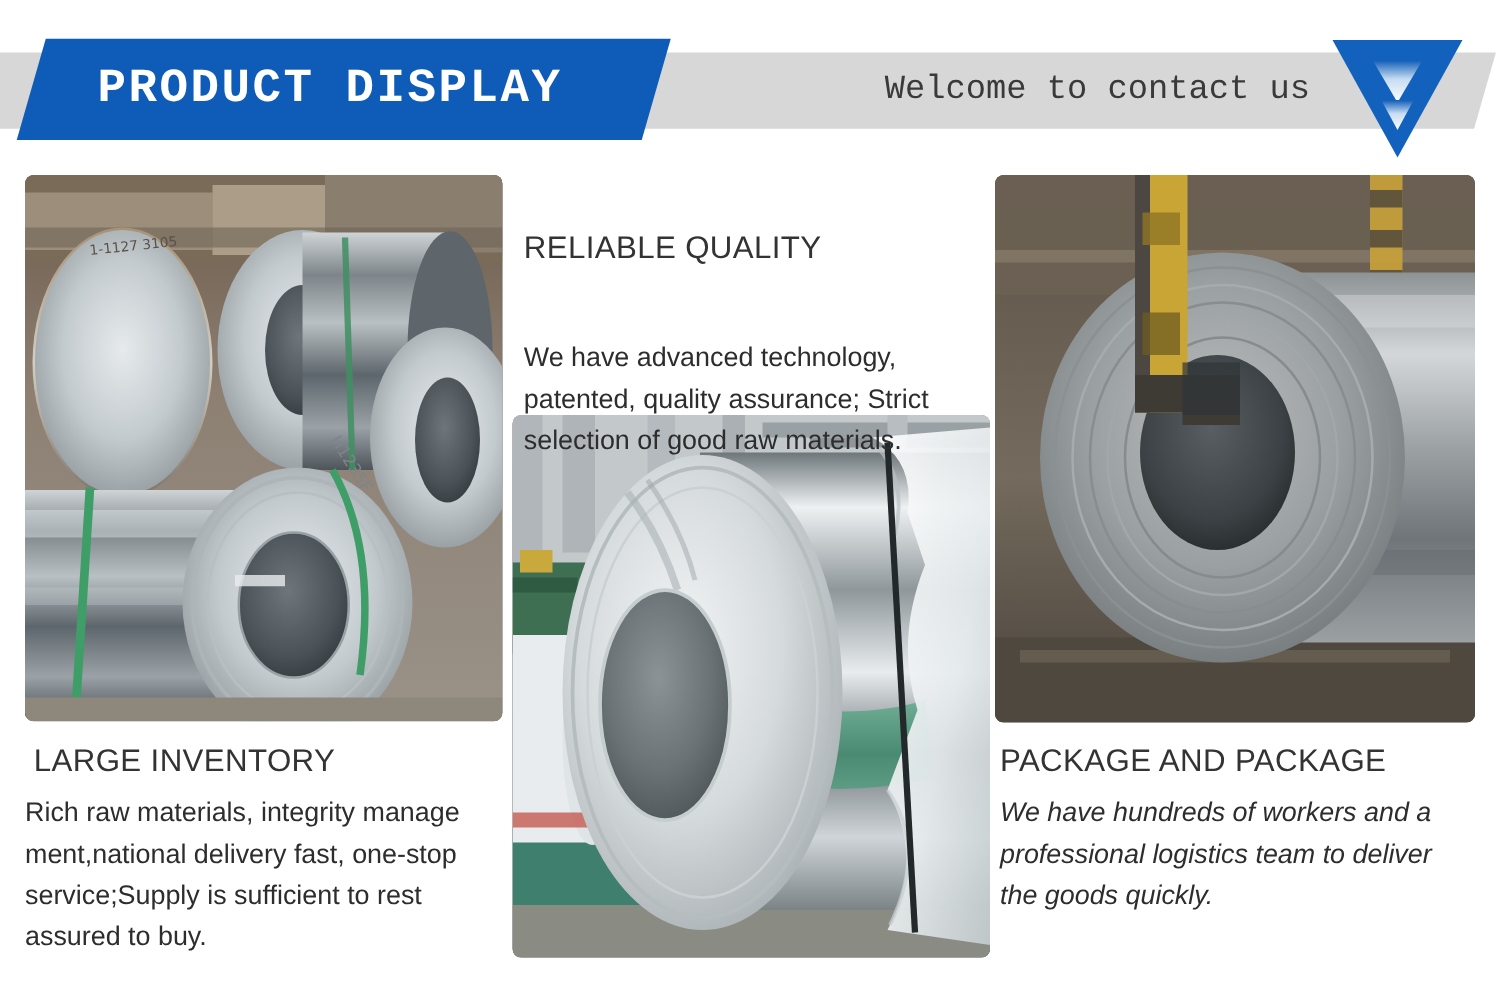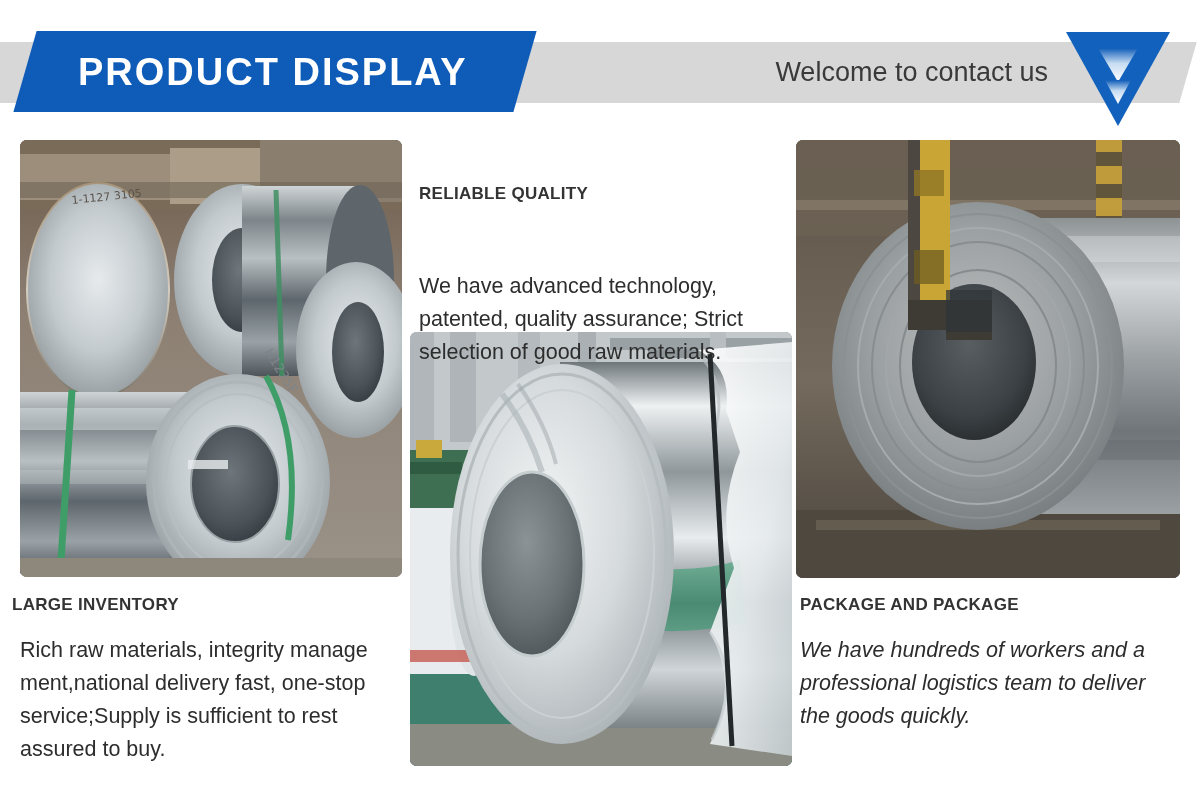--- a/index.html
+++ b/index.html
@@ -15,20 +15,21 @@
     position: relative;
   }
 
   
   #banner {
     position: absolute;
     left: 0;
     top: 0;
     width: 1200px;
     height: 130px;
+    font-family: Liberation Mono, monospace;
   }
   
   .grey-band {
     position: absolute;
     left: -20px;
     top: 42px;
     width: 1208px;
     height: 61px;
     background: #d7d7d7;
     transform: skewX(-16deg);
@@ -84,35 +85,35 @@
     background: #6a6a6a;
   }
   #photo-inventory { left: 20px;  top: 140px; width: 382px; height: 437px; }
   #photo-package   { left: 796px; top: 140px; width: 384px; height: 438px; }
   #photo-quality   { left: 410px; top: 332px; width: 382px; height: 434px; }
   .photo svg { display: block; width: 100%; height: 100%; }
 
   
   .feature-title {
     position: absolute;
-    font-size: 17px;
-    font-weight: bold;
+    font-size: 25px;
+    font-weight: normal;
     color: #333333;
     letter-spacing: 0.3px;
     white-space: nowrap;
   }
   .feature-body {
     position: absolute;
     font-size: 21.5px;
     color: #2d2d2d;
     line-height: 33px;
   }
   #title-quality   { left: 419px; top: 184px; }
   #body-quality    { left: 419px; top: 223px; width: 360px; margin-top: 47px; }
-  #title-inventory { left: 12px;  top: 595px; }
+  #title-inventory { left: 27px;  top: 595px; }
   #body-inventory  { left: 20px;  top: 634px; width: 372px; }
   #title-package   { left: 800px; top: 595px; }
   #body-package    { left: 800px; top: 634px; width: 380px; font-style: italic; }
 </style>
 </head>
 <body>
 
 <div id="banner">
 
   <div class="grey-band"></div>

